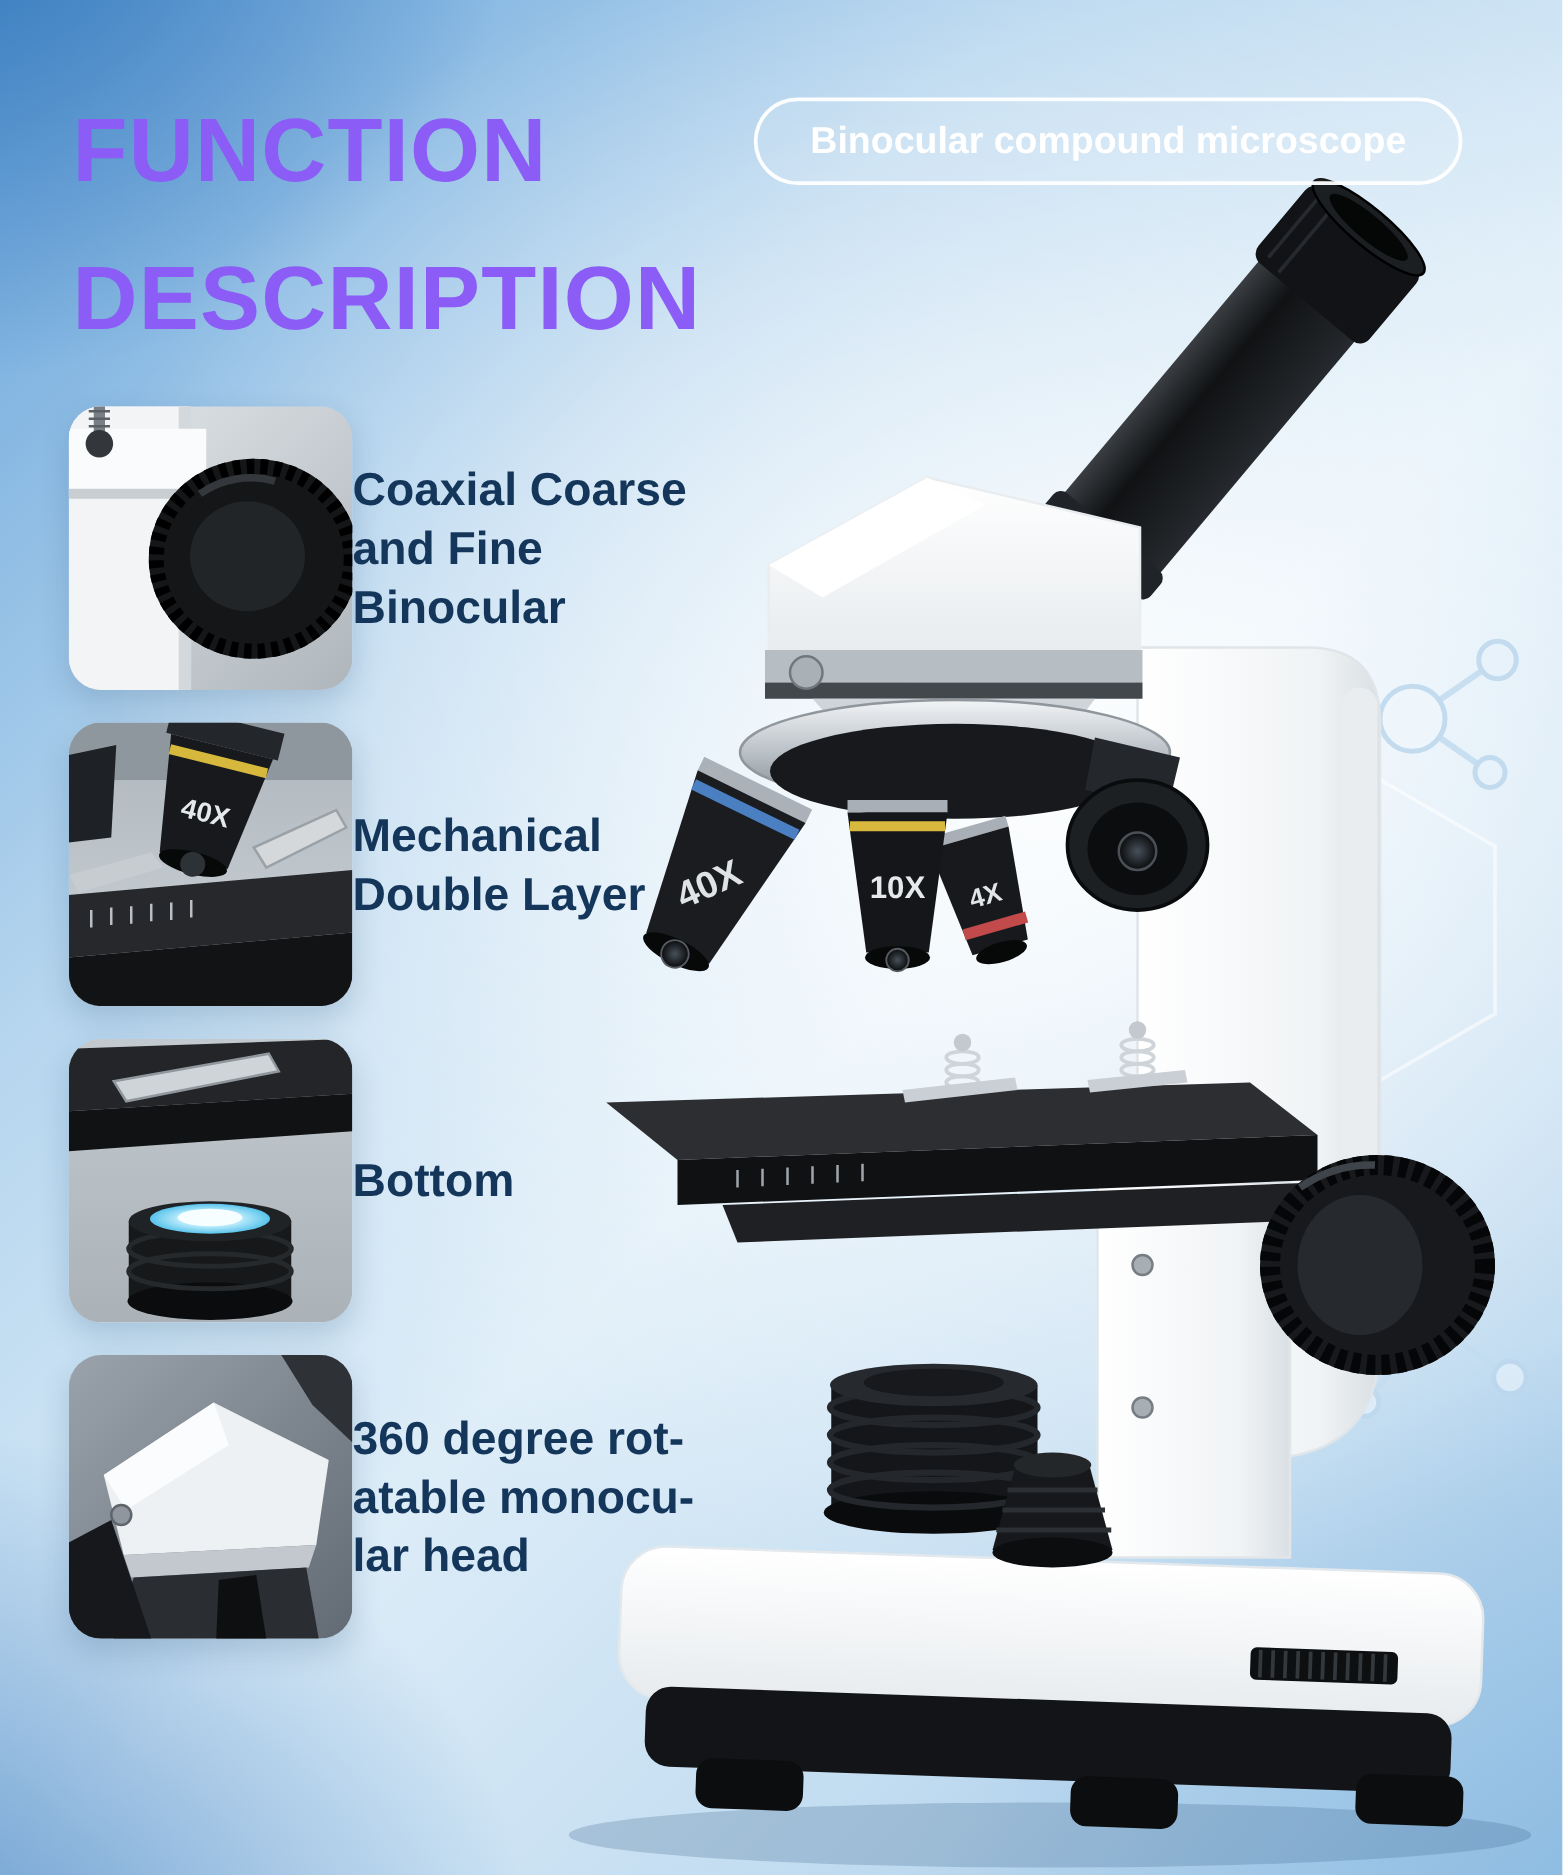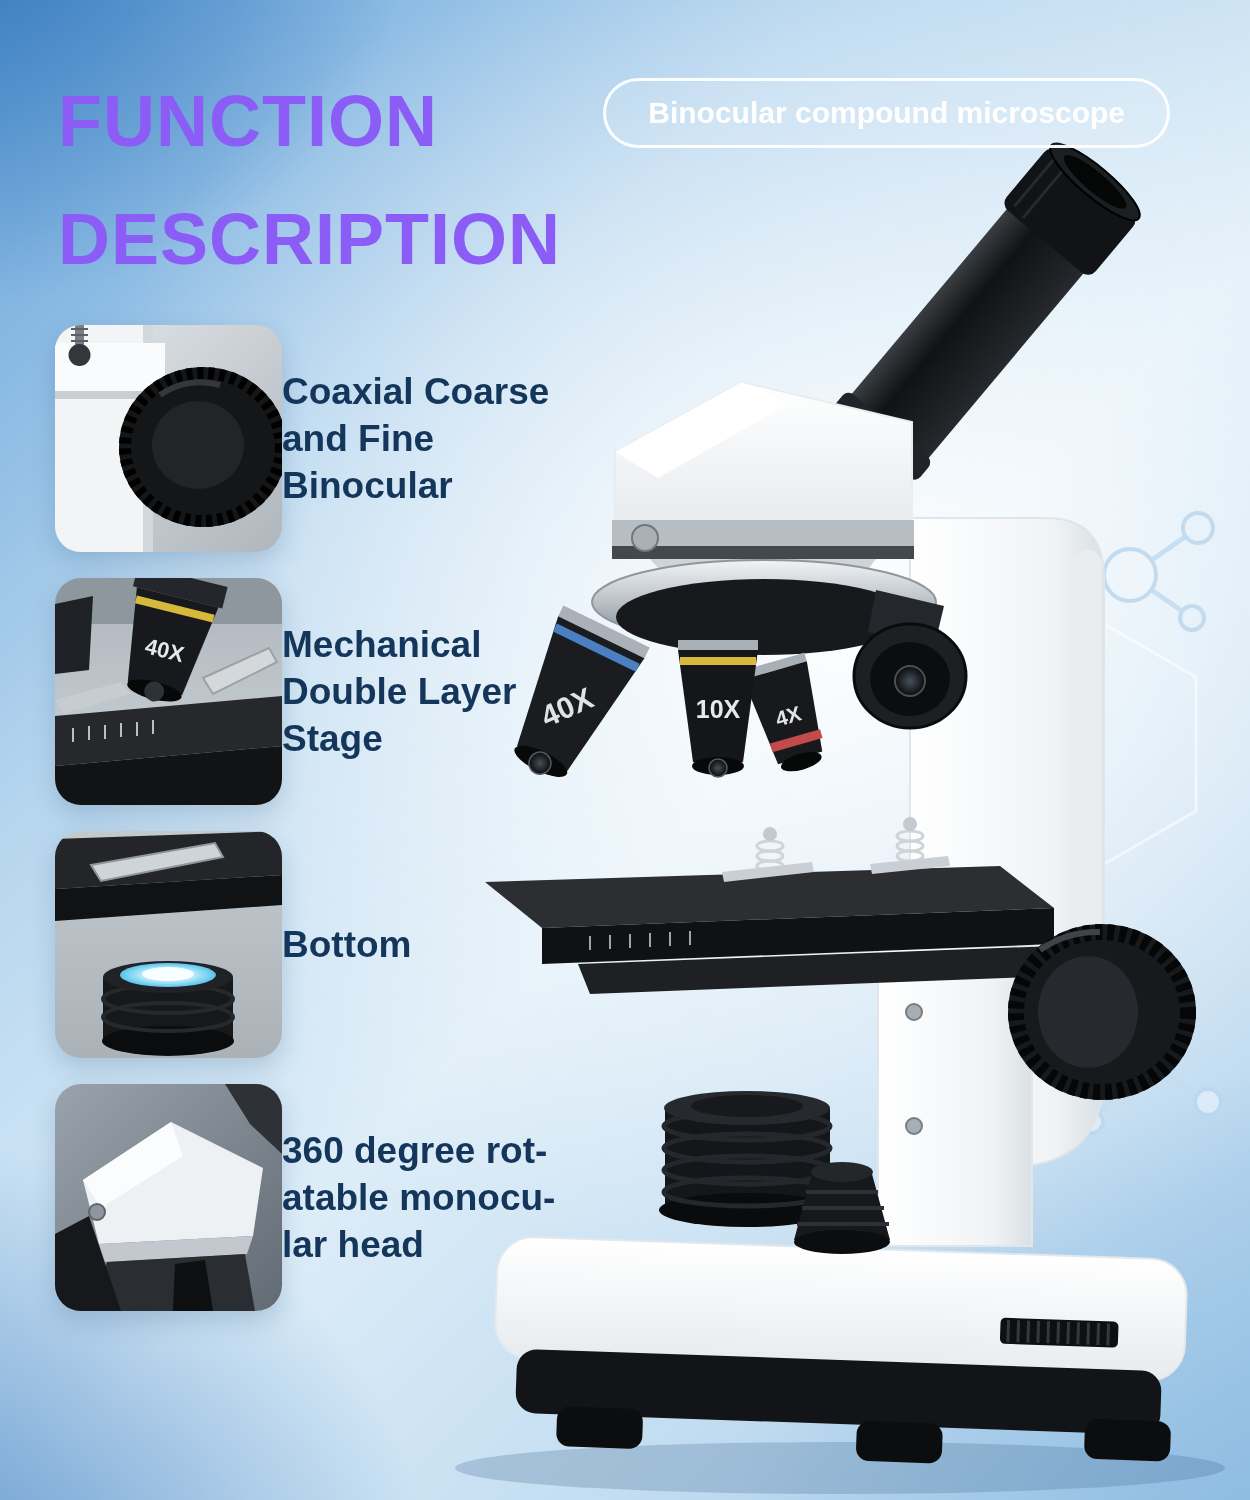--- a/index.html
+++ b/index.html
@@ -269,21 +269,20 @@
         <path d="M148 100 L214 70 L222 84 L158 116 Z" fill="#d4d8db" stroke="#9aa1a7" stroke-width="2"></path>
         <path d="M0 138 L227 118 L227 168 L0 188 Z" fill="#26282b"></path>
         <path d="M0 188 L227 168 L227 227 L0 227 Z" fill="#121315"></path>
         <path d="M18 150 v14 M34 148 v14 M50 147 v14 M66 145 v14 M82 144 v14 M98 142 v14" stroke="#b9bfc4" stroke-width="2"></path>
         <path d="M0 122 L66 104 L76 116 L8 136 Z" fill="#c7ccd1"></path>
       </svg>
     </div>
     <div class="caption">
       <span class="line">Mechanical</span>
       <span class="line">Double Layer</span>
-      <span class="line">Stage</span>
     </div>
   </div>
 
   <div class="feature">
     <div class="thumb">
       <svg viewBox="0 0 227 227" xmlns="http://www.w3.org/2000/svg">
         <defs>
           <linearGradient id="t3g" x1="0" y1="0" x2="0" y2="1">
             <stop offset="0" stop-color="#c3cacf"></stop>
               <stop offset="1" stop-color="#aab2b8"></stop>

